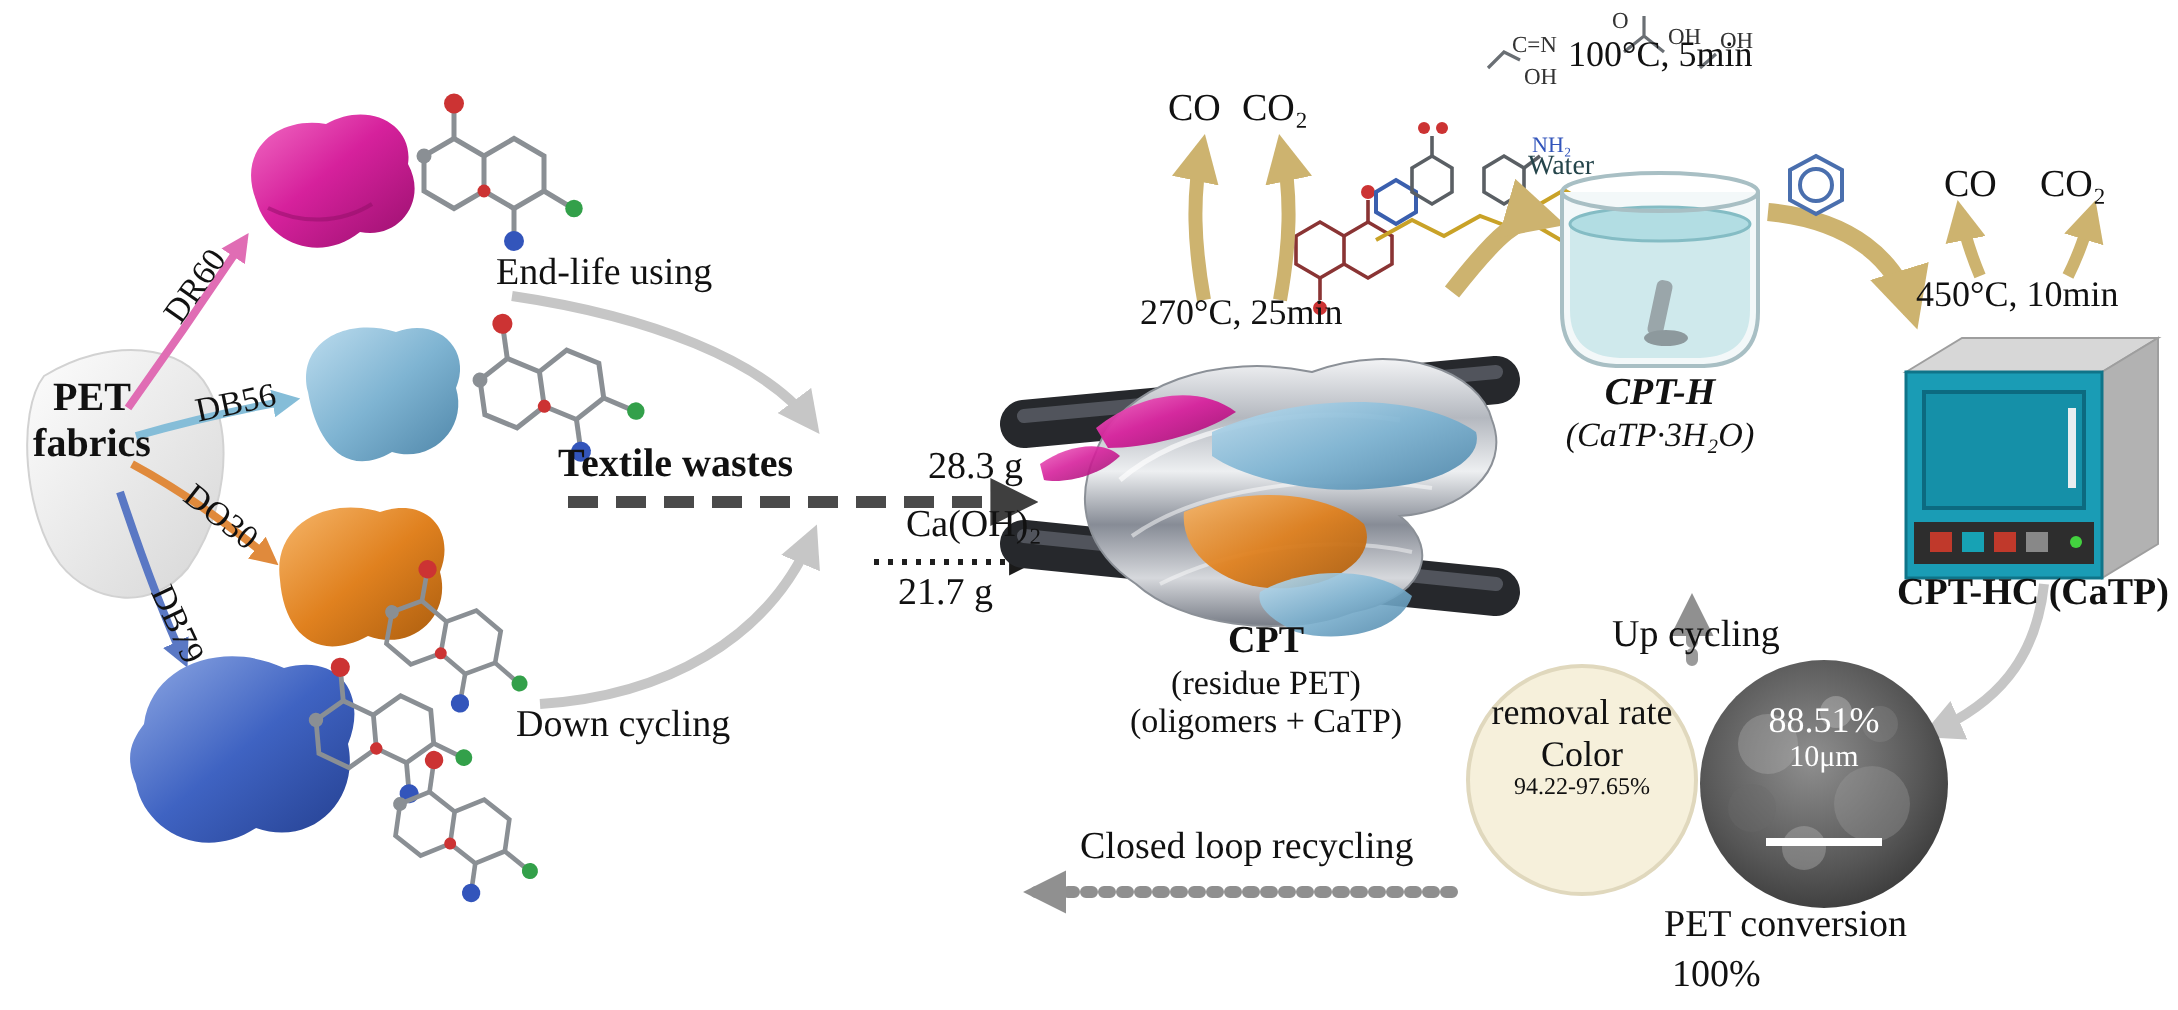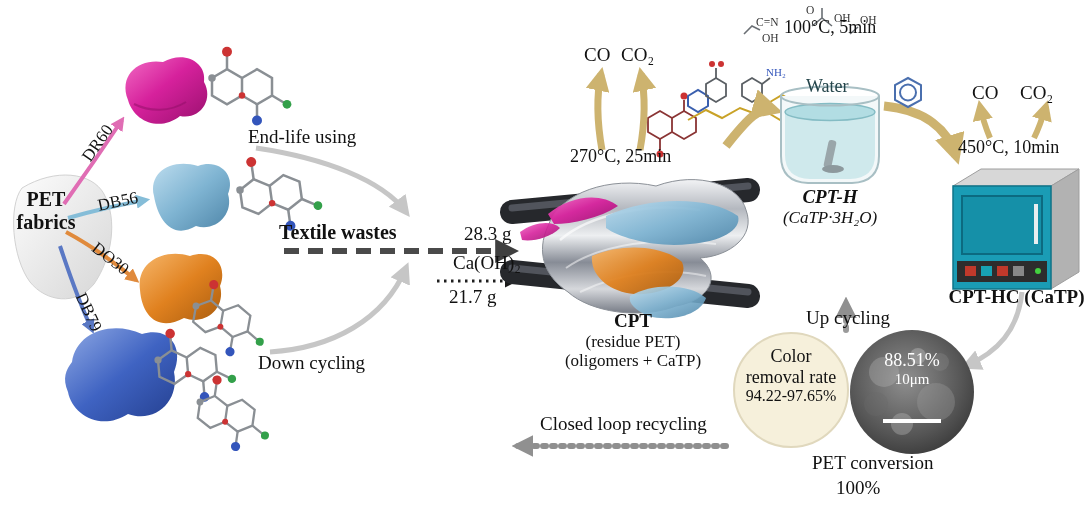--- a/index.html
+++ b/index.html
@@ -285,42 +285,42 @@
 <div class="lbl" style="left:621px;top:44px;">CO₂</div>
 <div class="lbl" style="left:570px;top:146px;font-size:18px;">270°C, 25min</div>
 
 <div class="lbl center block" style="left:558px;top:310px;width:150px;">
   <div class="bold">CPT</div>
   <div class="small">(residue PET)</div>
   <div class="small">(oligomers + CaTP)</div>
 </div>
 
 <div class="lbl" style="left:784px;top:17px;font-size:18px;">100°C, 5min</div>
-<div class="lbl" style="left:806px;top:76px;font-size:18px;color:#25454b;">Water</div>
+<div class="lbl" style="left:764px;top:76px;font-size:14px;color:#25454b;">Water</div>
 
 <div class="lbl center block" style="left:770px;top:186px;width:120px;font-style:italic;">
   <div class="bold">CPT-H</div>
   <div class="small">(CaTP·3H₂O)</div>
 </div>
 
 <div class="lbl" style="left:972px;top:82px;">CO</div>
 <div class="lbl" style="left:1020px;top:82px;">CO₂</div>
 <div class="lbl" style="left:958px;top:137px;font-size:18px;">450°C, 10min</div>
 <div class="lbl bold center" style="left:944px;top:286px;width:145px;">CPT-HC (CaTP)</div>
 
 <div class="lbl" style="left:806px;top:278px;margin-top:29px;">Up cycling</div>
 
 <div class="lbl center block" style="left:734px;top:346px;width:114px;font-size:18px;">
+  <div>removal rate</div>
   <div>Color</div>
-  <div>removal rate</div>
-  <div style="font-size:16px;">94.22-97.65%</div>
+  <div style="font-size:12px;">94.22-97.65%</div>
 </div>
 
 <div class="lbl center white block" style="left:852px;top:350px;width:120px;font-size:18px;">
   <div>88.51%</div>
   <div style="font-size:15px;">10μm</div>
 </div>
 
-<div class="lbl" style="left:812px;top:452px;">PET conversion</div>
+<div class="lbl" style="left:832px;top:452px;">PET conversion</div>
 <div class="lbl" style="left:836px;top:477px;">100%</div>
 <div class="lbl" style="left:540px;top:413px;">Closed loop recycling</div>
 
 </div>
 
 </body></html>

